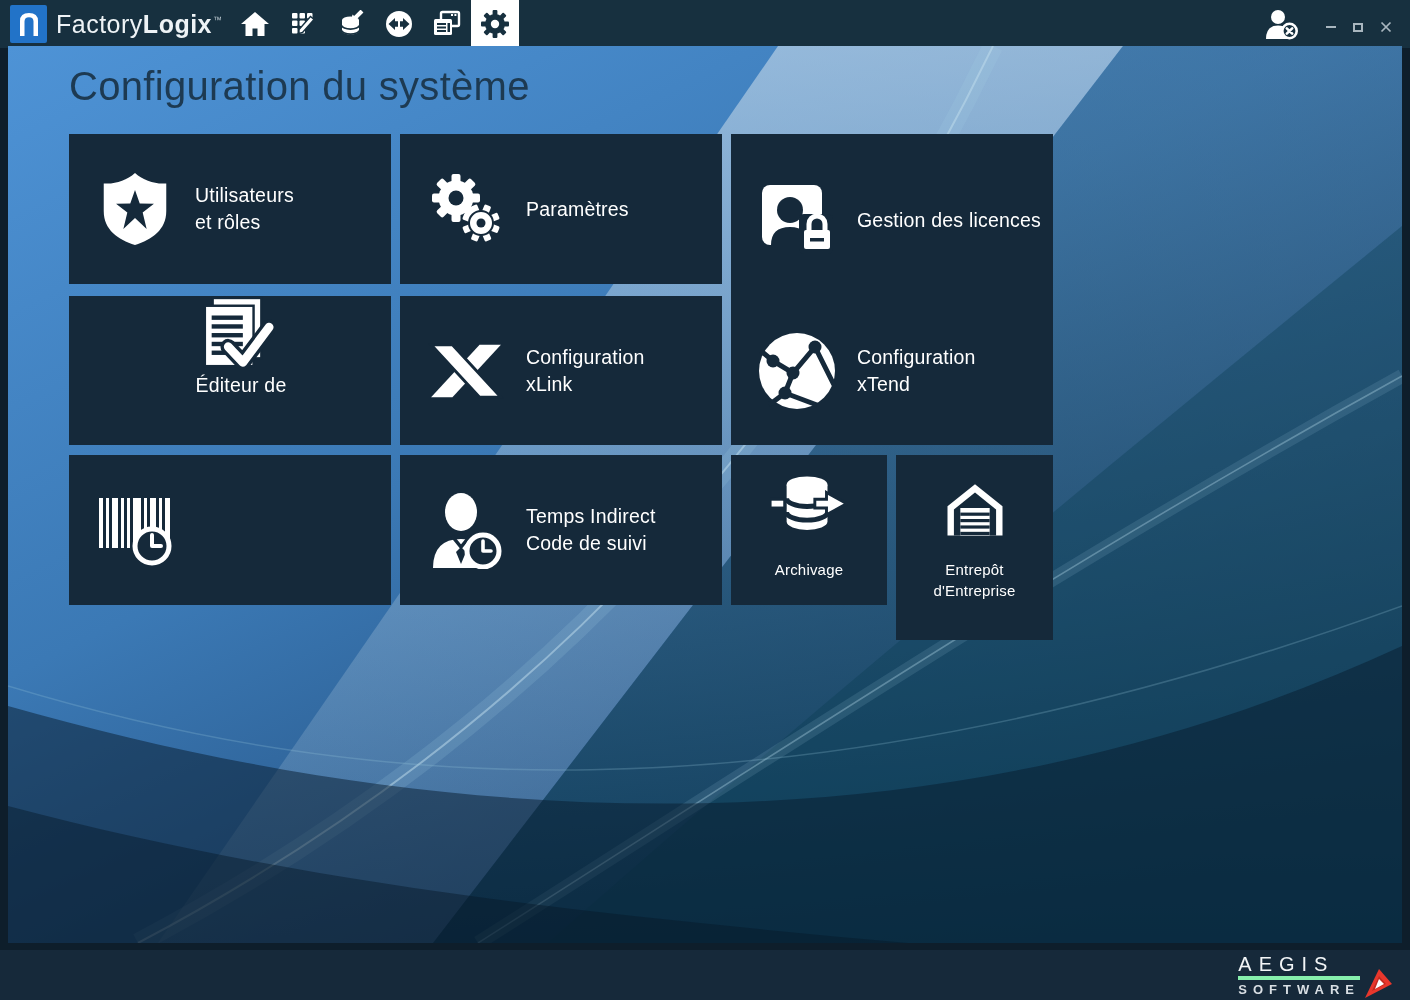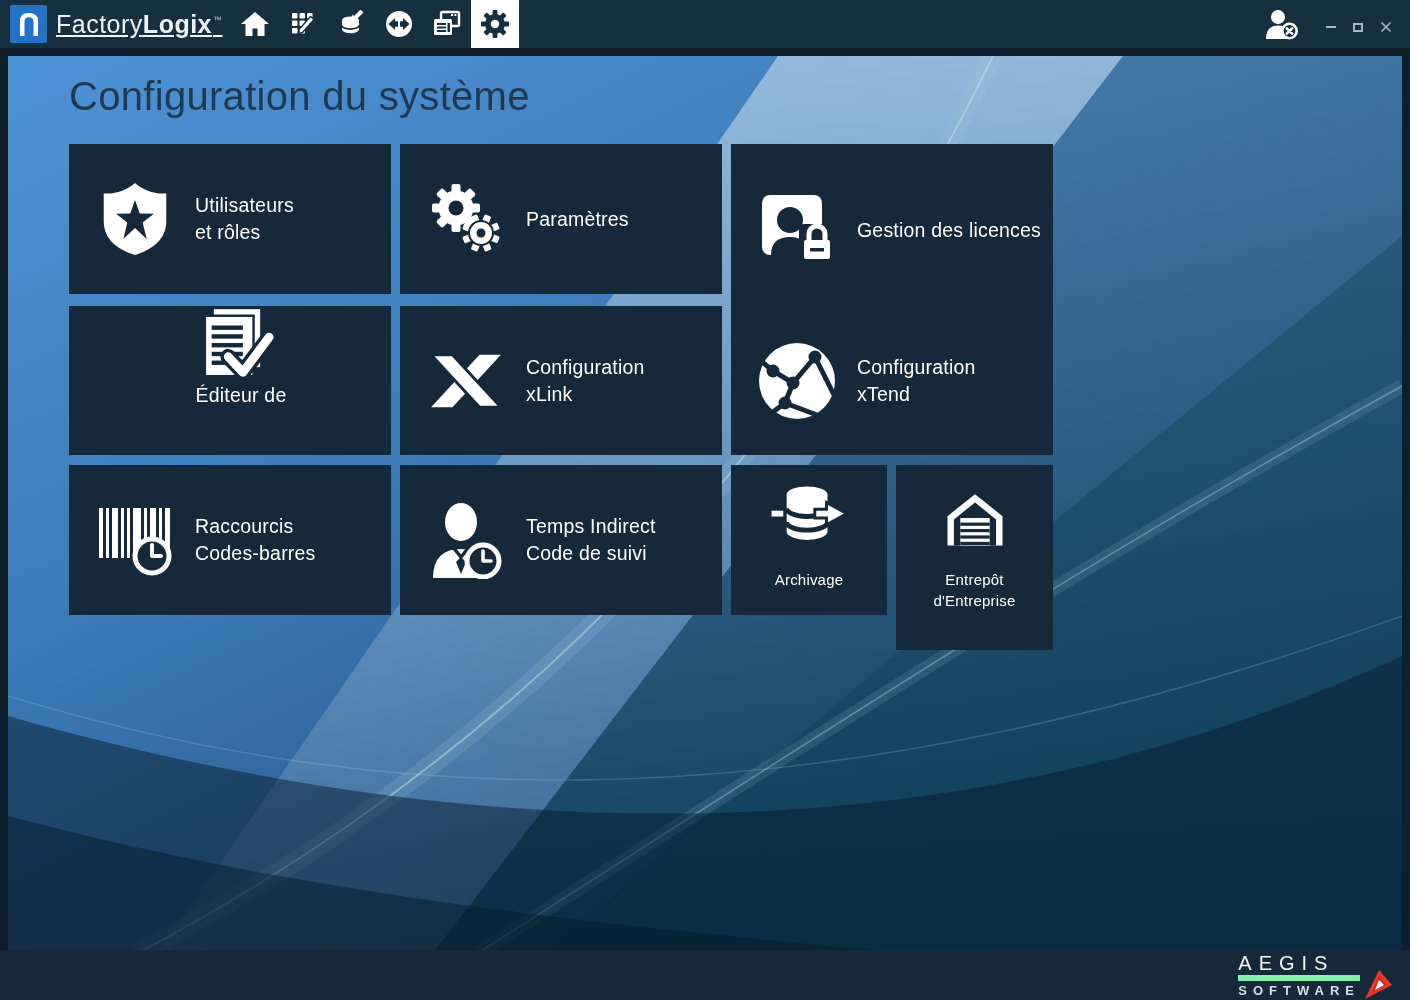--- a/index.html
+++ b/index.html
@@ -11,37 +11,37 @@
   }
   
   .topbar{
     position:absolute;left:0;top:0;width:100%;height:48px;background:#17303f;
     display:flex;align-items:center;
   }
   .logo-box{
     width:37px;height:38px;margin-left:10px;background:#2273c8;border-radius:2px;
     display:flex;align-items:center;justify-content:center;flex:0 0 auto;
   }
-  .brand{margin-left:9px;color:#eef3f6;font-size:25px;font-weight:300;letter-spacing:.5px;white-space:nowrap;text-decoration:underline;}
+  .brand{margin-left:9px;color:#eef3f6;font-size:25px;font-weight:300;letter-spacing:.5px;white-space:nowrap;}
   .brand b{font-weight:700;}
   .brand sup{font-size:9px;color:#b9c6cd;margin-left:1px;}
   .nav{display:flex;height:48px;margin-left:8px;}
   .nav-btn{
     width:48px;height:48px;display:flex;align-items:center;justify-content:center;
     background:transparent;border:none;padding:0;cursor:pointer;
   }
   .nav-btn.active{background:#ffffff;}
   .top-right{margin-left:auto;display:flex;align-items:center;}
   .user-btn{background:none;border:none;padding:0;margin-right:22px;cursor:pointer;display:flex;align-items:center;}
   .win-controls{display:flex;align-items:center;gap:9px;margin-right:14px;transform:translateY(3px);}
   .win-btn{background:none;border:none;padding:2px 4px;cursor:pointer;display:flex;align-items:center;justify-content:center;height:18px;}
   .glyph-min{display:block;width:10px;height:2px;background:#a9b6bf;}
   .glyph-max{display:block;width:10px;height:9px;border:2px solid #a9b6bf;}
   
-  .desktop{position:absolute;left:8px;top:56px;width:1394px;height:897px;overflow:hidden;padding-left:44px;}
+  .desktop{position:absolute;left:8px;top:46px;width:1394px;height:897px;overflow:hidden;padding-left:44px;}
   .wallpaper{position:absolute;left:0;top:0;width:100%;height:100%;}
   .page-title{
     position:absolute;left:61px;top:18px;margin:0;z-index:2;
     font-size:40px;font-weight:300;color:#1d3a52;letter-spacing:.3px;
   }
   
   .tile{
     position:absolute;background:#15293a;z-index:2;cursor:pointer;
     color:#fff;
   }
@@ -53,21 +53,21 @@
   .tile.small .labels{margin-top:14px;margin-left:0;font-size:15px;line-height:21px;text-align:center;}
   
   .bottombar{
     position:absolute;left:0;bottom:0;width:100%;height:50px;background:#16293a;
     display:flex;align-items:center;justify-content:flex-end;
   }
   .aegis{display:flex;align-items:flex-end;margin-right:16px;}
   .aegis-text{display:flex;flex-direction:column;align-items:stretch;}
   .aegis-name{
     color:#f2f5f7;font-size:20px;font-weight:400;letter-spacing:7px;line-height:20px;
-    border-bottom:6px solid #86efac;padding-bottom:2px;
+    border-bottom:4px solid #86efac;padding-bottom:2px;
   }
   .aegis-sub{color:#d8dee3;font-size:13px;font-weight:700;letter-spacing:6px;margin-top:2px;}
   .aegis-arrow{margin-left:2px;transform:translateY(4px);}
 </style>
 </head>
 <body>
 
 <div class="window">
 
   <header class="topbar">
@@ -389,24 +389,20 @@
             <rect x="38" y="4" width="8" height="50"></rect>
             <rect x="49" y="4" width="3" height="50"></rect>
             <rect x="55" y="4" width="6" height="50"></rect>
             <rect x="64" y="4" width="3" height="50"></rect>
             <rect x="70" y="4" width="5" height="50"></rect>
           </g>
           <circle cx="57" cy="52" r="17" fill="#15293a" stroke="#ffffff" stroke-width="5"></circle>
           <path d="M57 52 V41 M57 52 H66" stroke="#ffffff" stroke-width="4" stroke-linecap="round"></path>
         </svg>
       </div>
-      <div class="labels">
-        <div>Raccourcis</div>
-        <div>Codes-barres</div>
-      </div>
     </div>
 
     <div class="tile small" style="left:723px;top:409px;width:156px;height:150px;">
       <div class="icon-box">
         <svg width="78" height="70" viewBox="0 0 80 72">
           <path d="M17 12 v38 a21 8.5 0 0 0 42 0 V12" fill="#ffffff"></path>
           <ellipse cx="38" cy="12" rx="21" ry="8.5" fill="#ffffff"></ellipse>
           <path d="M17 26 a21 8.5 0 0 0 42 0" fill="none" stroke="#15293a" stroke-width="5"></path>
           <path d="M17 40 a21 8.5 0 0 0 42 0" fill="none" stroke="#15293a" stroke-width="5"></path>
           <rect x="0" y="27" width="15" height="9" fill="#ffffff" stroke="#15293a" stroke-width="3"></rect>

